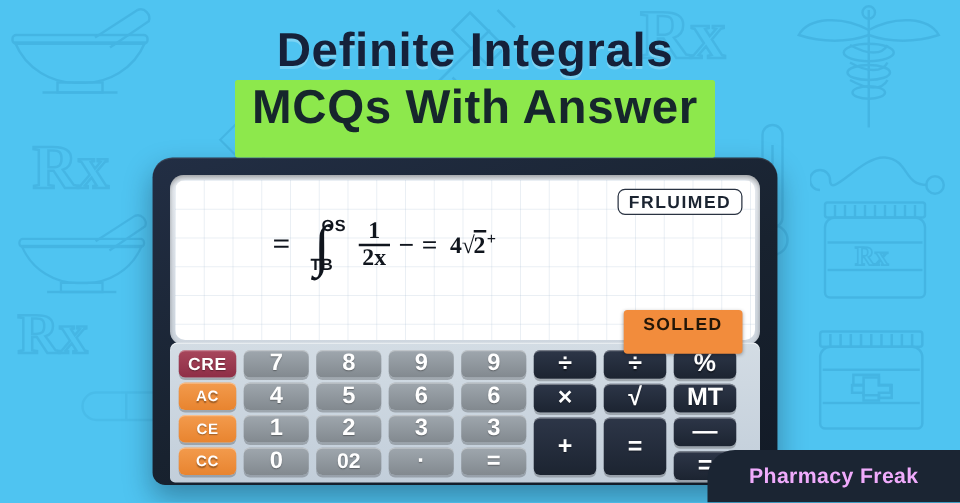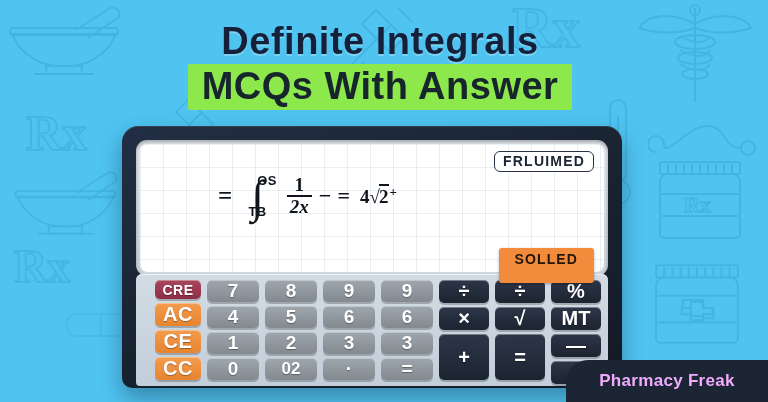--- a/index.html
+++ b/index.html
@@ -58,21 +58,21 @@
     text-shadow: 0 2px 0 rgba(255,255,255,.25);
   }
   .title-line2-hl {
     display: inline-block;
     background: #8DE84C;
     color: #16262C;
     font-size: 38px;
     font-weight: 700;
     letter-spacing: .5px;
     line-height: 1.06;
-    padding: 2px 14px 4px 14px;
+    padding: 2px 14px 20px 14px;
     margin-top: 3px;
     border-radius: 2px;
   }
 
   
   .calculator {
     position: absolute;
     left: 122px;
     top: 126px;
     width: 500px;
@@ -152,21 +152,21 @@
   .frac {
     display: inline-flex;
     flex-direction: column;
     align-items: center;
     margin: 0 4px;
     font-weight: 700;
     font-size: 19px;
     line-height: 1.08;
   }
   .frac .num { padding: 0 3px; }
-  .frac .den { padding: 0 3px; border-top: 2.2px solid #10151d; font-style: italic; }
+  .frac .den { padding: 0 3px; border-top: 2.2px solid #10151d; }
   .op-eq { font-size: 22px; font-weight: 700; margin: 0 3px; }
   .sqrt-grp { white-space: nowrap; }
   .sqrt-grp .rad {
     border-top: 2px solid #10151d;
     padding: 0 1px 0 0;
     margin-left: -1px;
   }
   .sup { font-size: 13px; vertical-align: super; }
 
   .solled-badge {
@@ -211,21 +211,21 @@
     padding: 6px 7px;
     display: flex;
     gap: 6px;
     box-shadow: inset 0 1px 0 rgba(255,255,255,.6);
   }
   .kcol {
     display: flex;
     flex-direction: column;
     gap: 4px;
   }
-  .kcol.func { width: 46px; margin-left: 12px; }
+  .kcol.func { width: 46px; }
   .kcol.num  { width: 52px; }
   .kcol.ops  { width: 50px; }
 
   .key {
     flex: 1;
     display: flex;
     align-items: center;
     justify-content: center;
     border-radius: 5px;
     font-weight: 700;
@@ -244,21 +244,21 @@
     background: linear-gradient(#2D3648, #1C2431);
     font-size: 20px;
   }
   .key.red {
     background: linear-gradient(#A8475C, #8E2E46);
     font-size: 14px;
     letter-spacing: .5px;
   }
   .key.orange {
     background: linear-gradient(#F39B4D, #E8842F);
-    font-size: 20px;
+    font-size: 12px;
     letter-spacing: .5px;
   }
   .key.tall2 { flex: 2.08; }
 
   .sqrt-key { font-size: 17px; }
 
   
   .footer-banner {
     position: absolute;
     right: 0;

